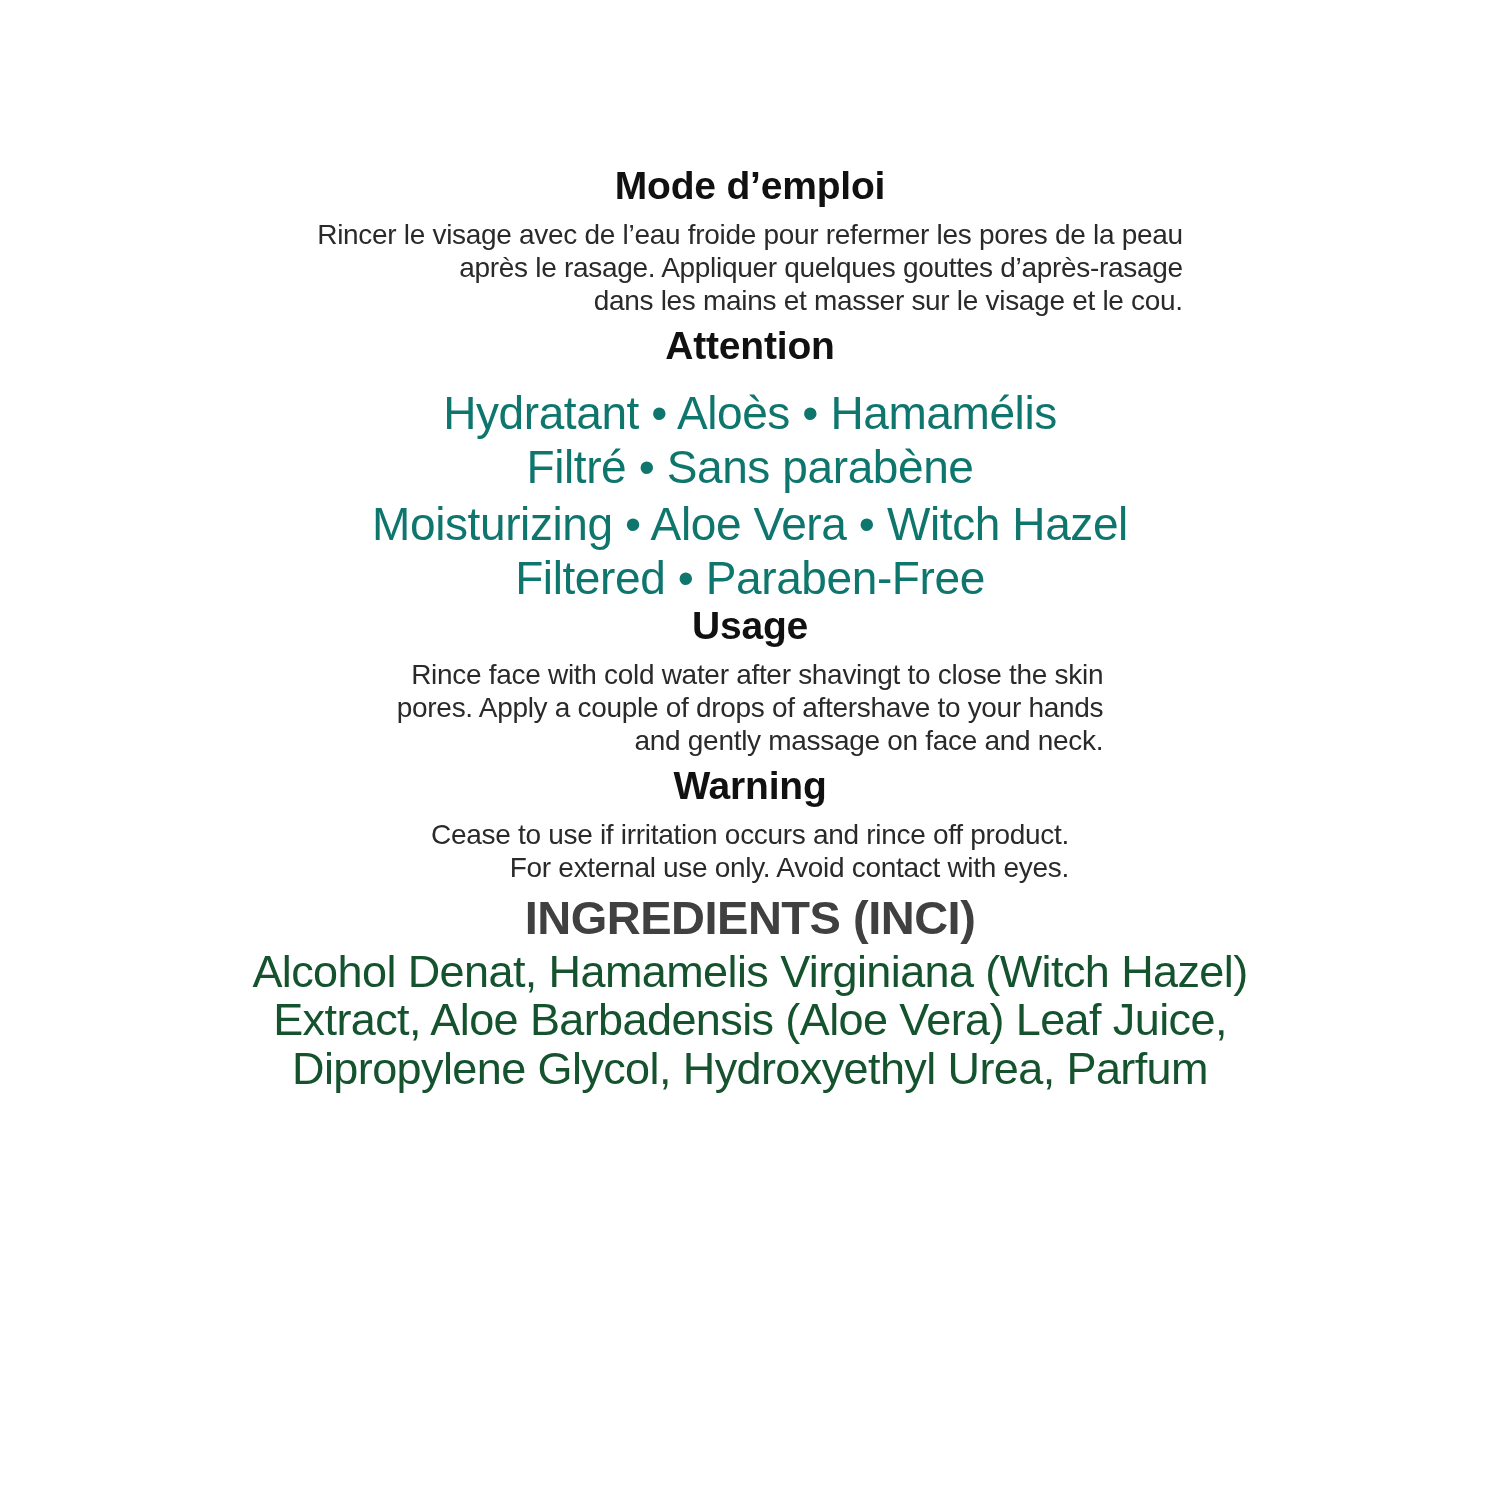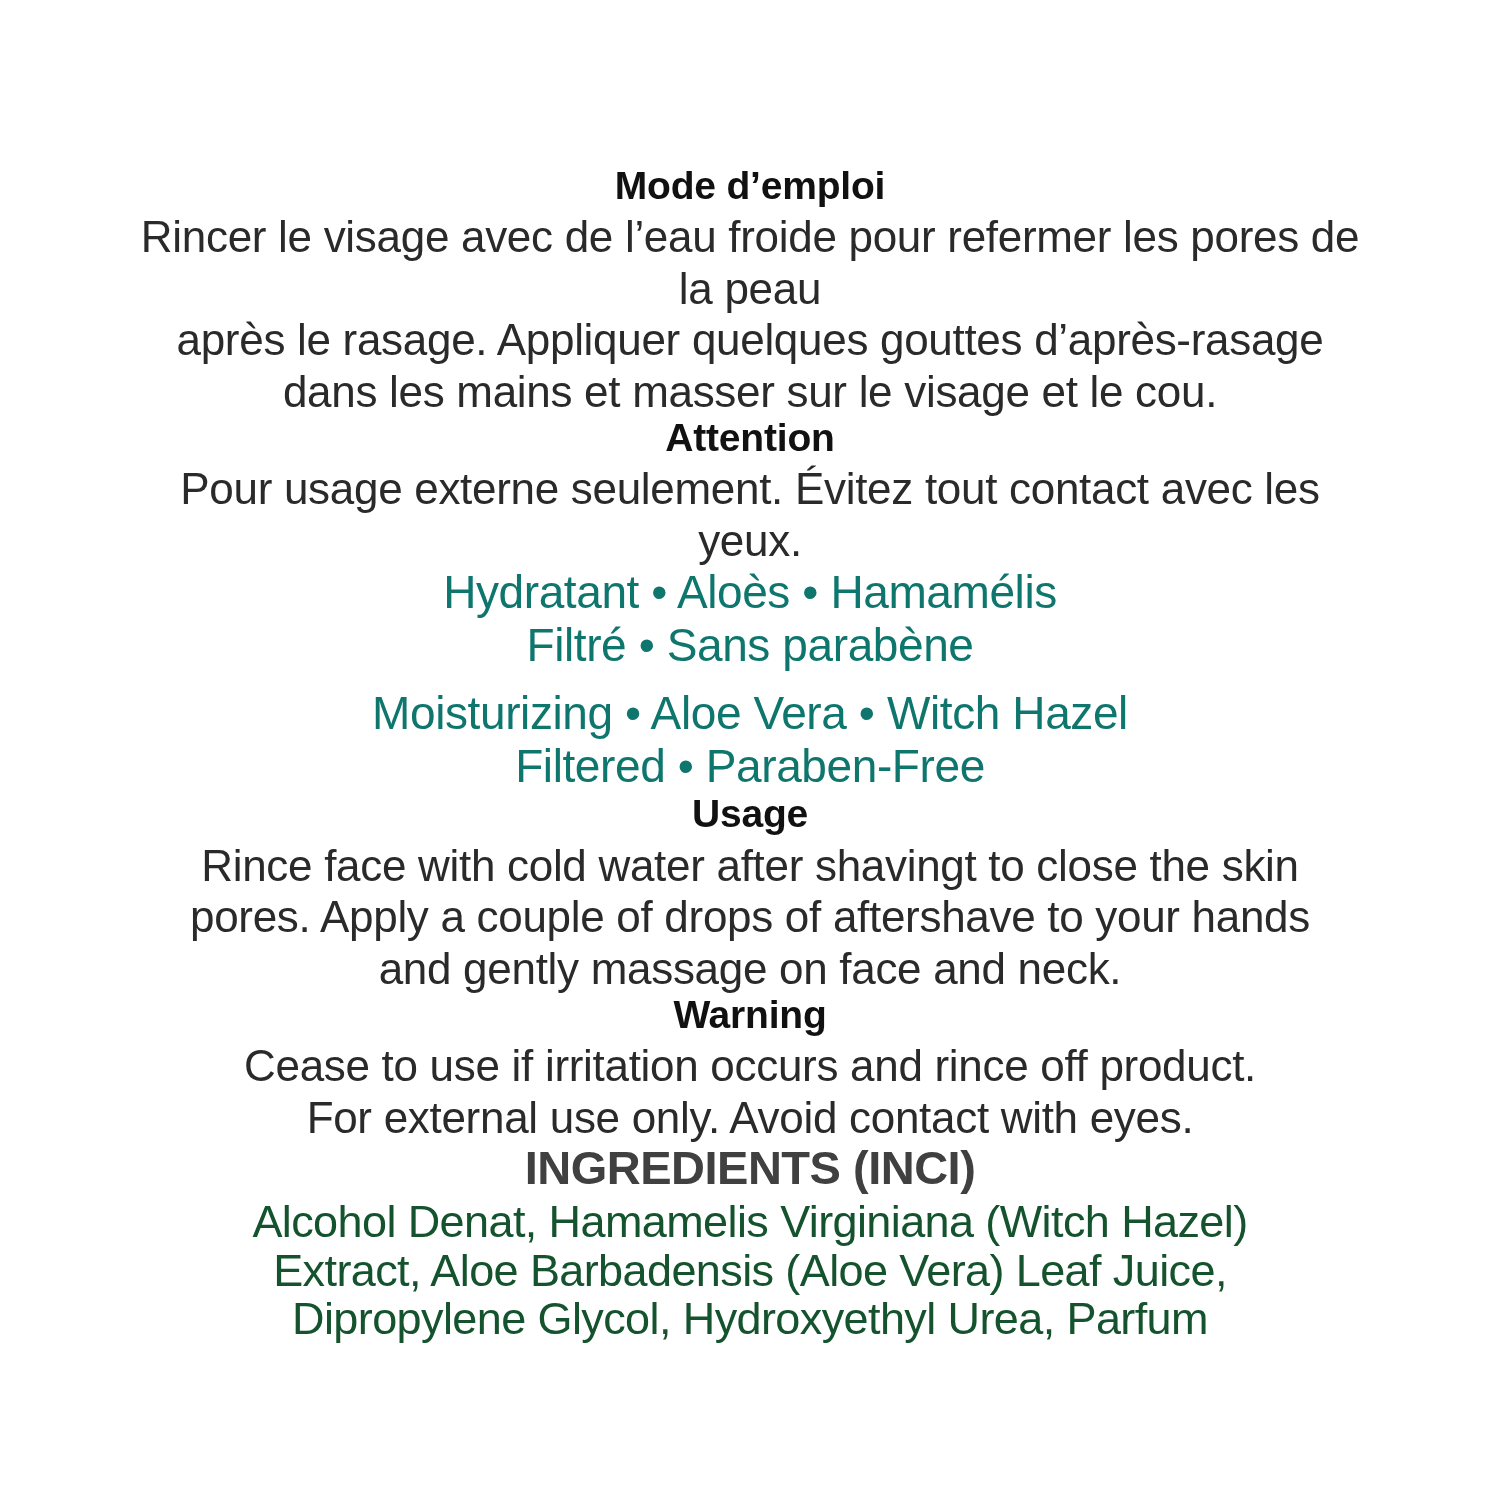--- a/index.html
+++ b/index.html
@@ -37,45 +37,46 @@
     font-weight: 700;
     font-size: 39px;
     line-height: 1.08;
     letter-spacing: -0.2px;
     color: #111111;
     margin: 0 0 4px 0;
   }
 
   .body-text {
     font-weight: 400;
-    font-size: 44px;
+    font-size: 28px;
     line-height: 1.17;
     letter-spacing: -0.3px;
     color: #2a2a2a;
-    margin: 0;
+    margin: 8px;
     max-width: 1230px;
+    text-align: right;
   }
 
   .body-text .ln { display: block; }
 
   .spacer-sm { height: 14px; }
   .spacer-md { height: 30px; }
   .spacer-lg { height: 36px; }
 
   .features {
     font-weight: 400;
     font-size: 46px;
     line-height: 1.16;
     letter-spacing: -0.4px;
     color: #0f766e;
     margin: 0;
   }
   .features .ln { display: block; }
 
-  .features-group + .features-group { margin-top: 14px; }
+  .features-group + .features-group { margin-top: 4px; }
 
   .ingredients-heading {
     font-weight: 700;
     font-size: 47px;
     line-height: 1.05;
     letter-spacing: -0.5px;
     color: #404040;
     margin: 0 0 6px 0;
   }
 
@@ -102,21 +103,20 @@
       <span class="ln">après le rasage. Appliquer quelques gouttes d’après-rasage</span>
       <span class="ln">dans les mains et masser sur le visage et le cou.</span>
     </p>
   </div>
 
   <div class="spacer-sm"></div>
 
   <div class="block">
     <h2 class="heading">Attention</h2>
     <p class="body-text">
-      <span class="ln">Pour usage externe seulement. Évitez tout contact avec les yeux.</span>
     </p>
   </div>
 
   <div class="spacer-md"></div>
 
   <div class="block">
     <p class="features features-group">
       <span class="ln">Hydratant • Aloès • Hamamélis</span>
       <span class="ln">Filtré • Sans parabène</span>
     </p>

